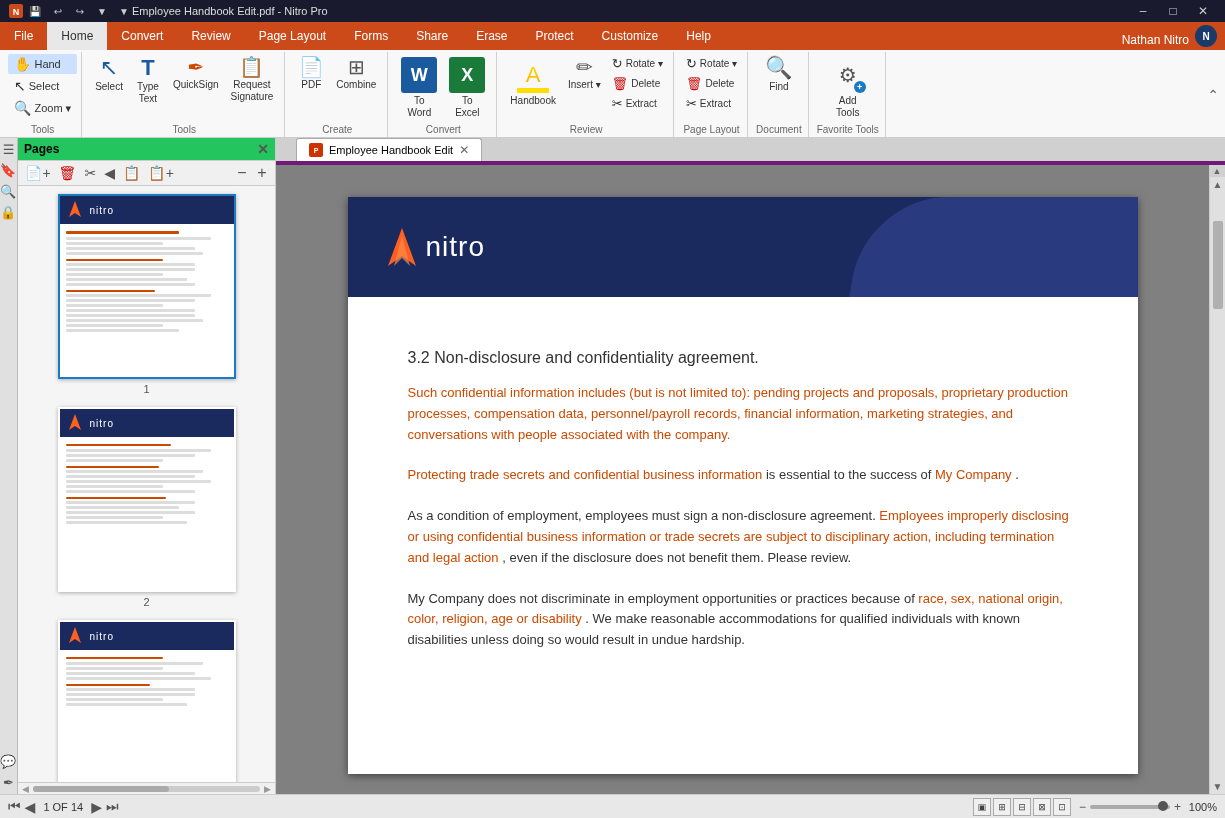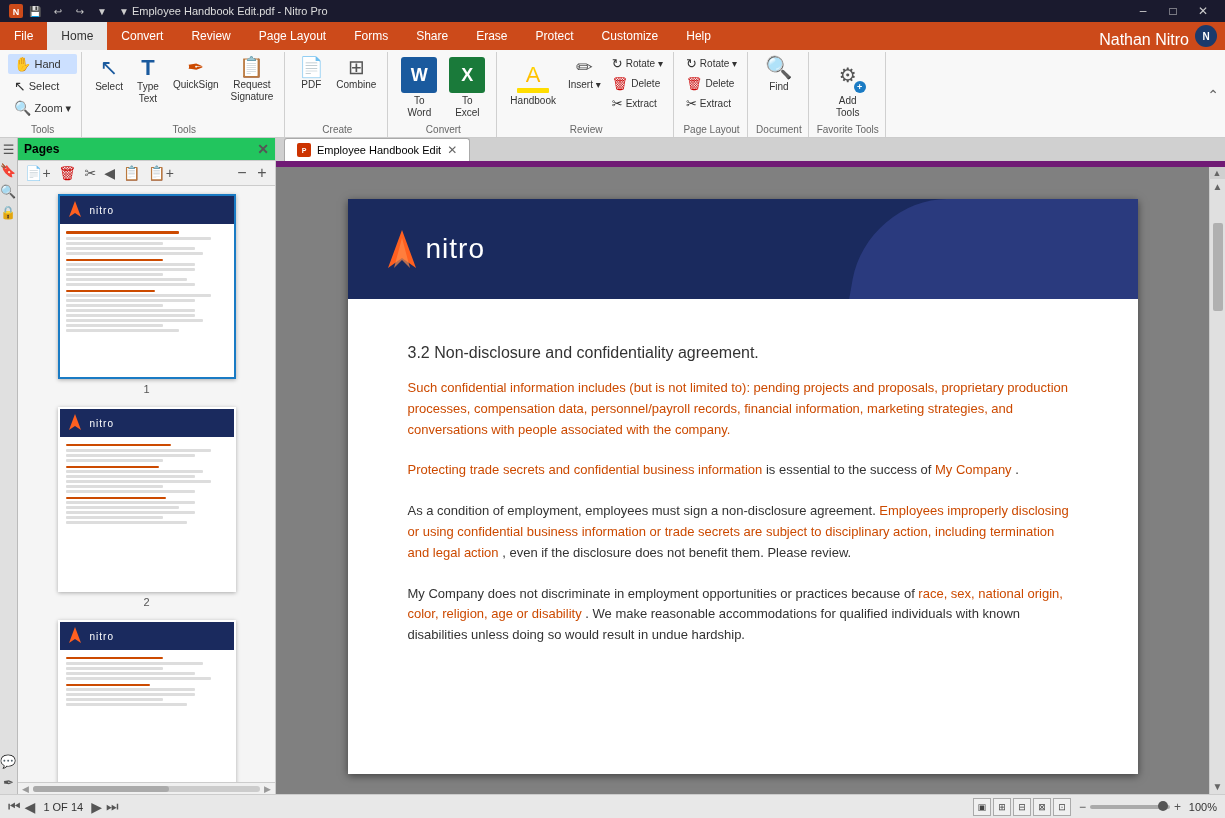--- a/index.html
+++ b/index.html
@@ -200,22 +200,22 @@
       flex: 1;
       display: flex;
       flex-direction: column;
       background: #808080;
       overflow: hidden;
     }
     .doc-tabs {
       background: #d0d0d0;
       display: flex;
       align-items: flex-start;
-      padding: 0 8px;
-      border-bottom: 6px solid #701a75;
+      padding: 0 20px;
+      border-bottom: 4px solid #701a75;
     }
     .doc-tab {
       display: flex;
       align-items: center;
       gap: 6px;
       padding: 4px 12px;
       background: #f0f0f0;
       border: 1px solid #aaa;
       border-bottom: none;
       font-size: 11px;
@@ -266,21 +266,22 @@
       gap: 10px;
       z-index: 1;
     }
     .nitro-text {
       font-size: 28px;
       font-weight: 300;
       color: #fff;
       letter-spacing: 1px;
     }
     .doc-page-content {
-      padding: 45px 60px;
+      padding: 16px 60px;
+      margin-top: 36px;
     }
     .doc-heading {
       font-size: 16px;
       color: #333;
       margin-bottom: 16px;
       font-weight: normal;
     }
     .doc-para {
       font-size: 13px;
       line-height: 1.6;
@@ -371,21 +372,21 @@
   <div class="menu-item">Review</div>
   <div class="menu-item">Page Layout</div>
   <div class="menu-item">Forms</div>
   <div class="menu-item">Share</div>
   <div class="menu-item">Erase</div>
   <div class="menu-item">Protect</div>
   <div class="menu-item">Customize</div>
   <div class="menu-item">Help</div>
   <div class="menu-right">
     <div class="user-info">
-      <span style="color:#fff;font-size:16px;margin-top:8px;">Nathan Nitro</span>
+      <span style="color:#fff;font-size:12px;margin-top:8px;">Nathan Nitro</span>
       <div class="user-avatar">
         <span>N</span>
       </div>
     </div>
   </div>
 </div>
 
 <div class="ribbon">
 
   <div style="display:flex;flex-direction:column;padding:2px 4px;border-right:1px solid #d0d0d0;gap:2px;">

